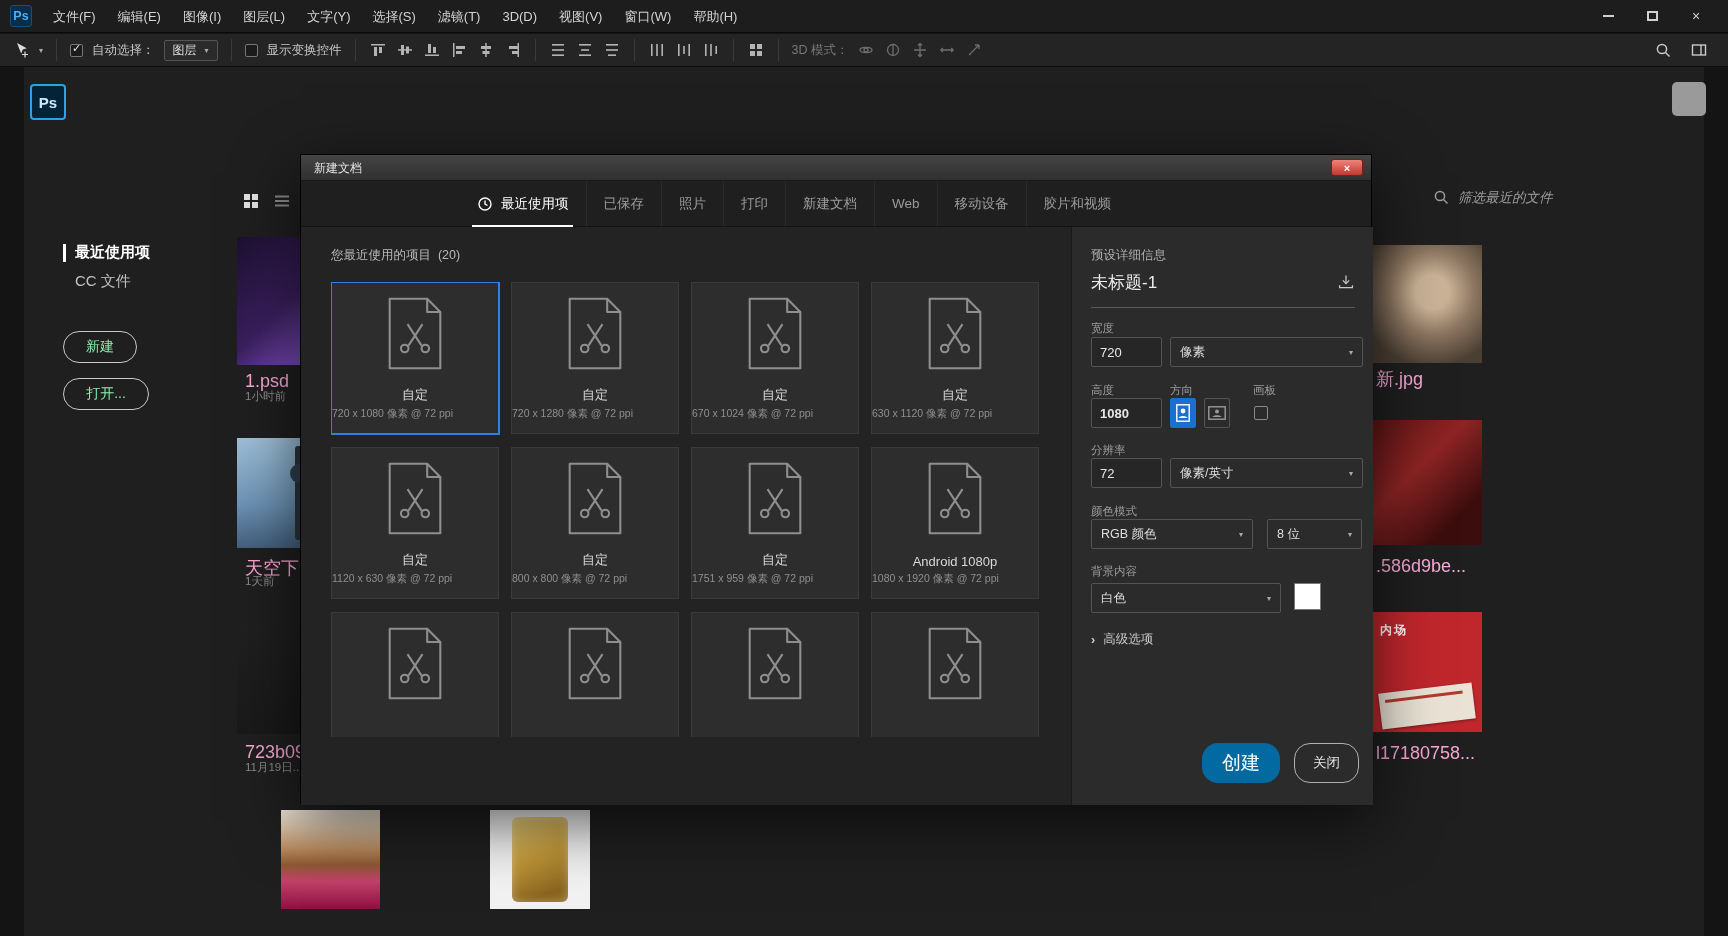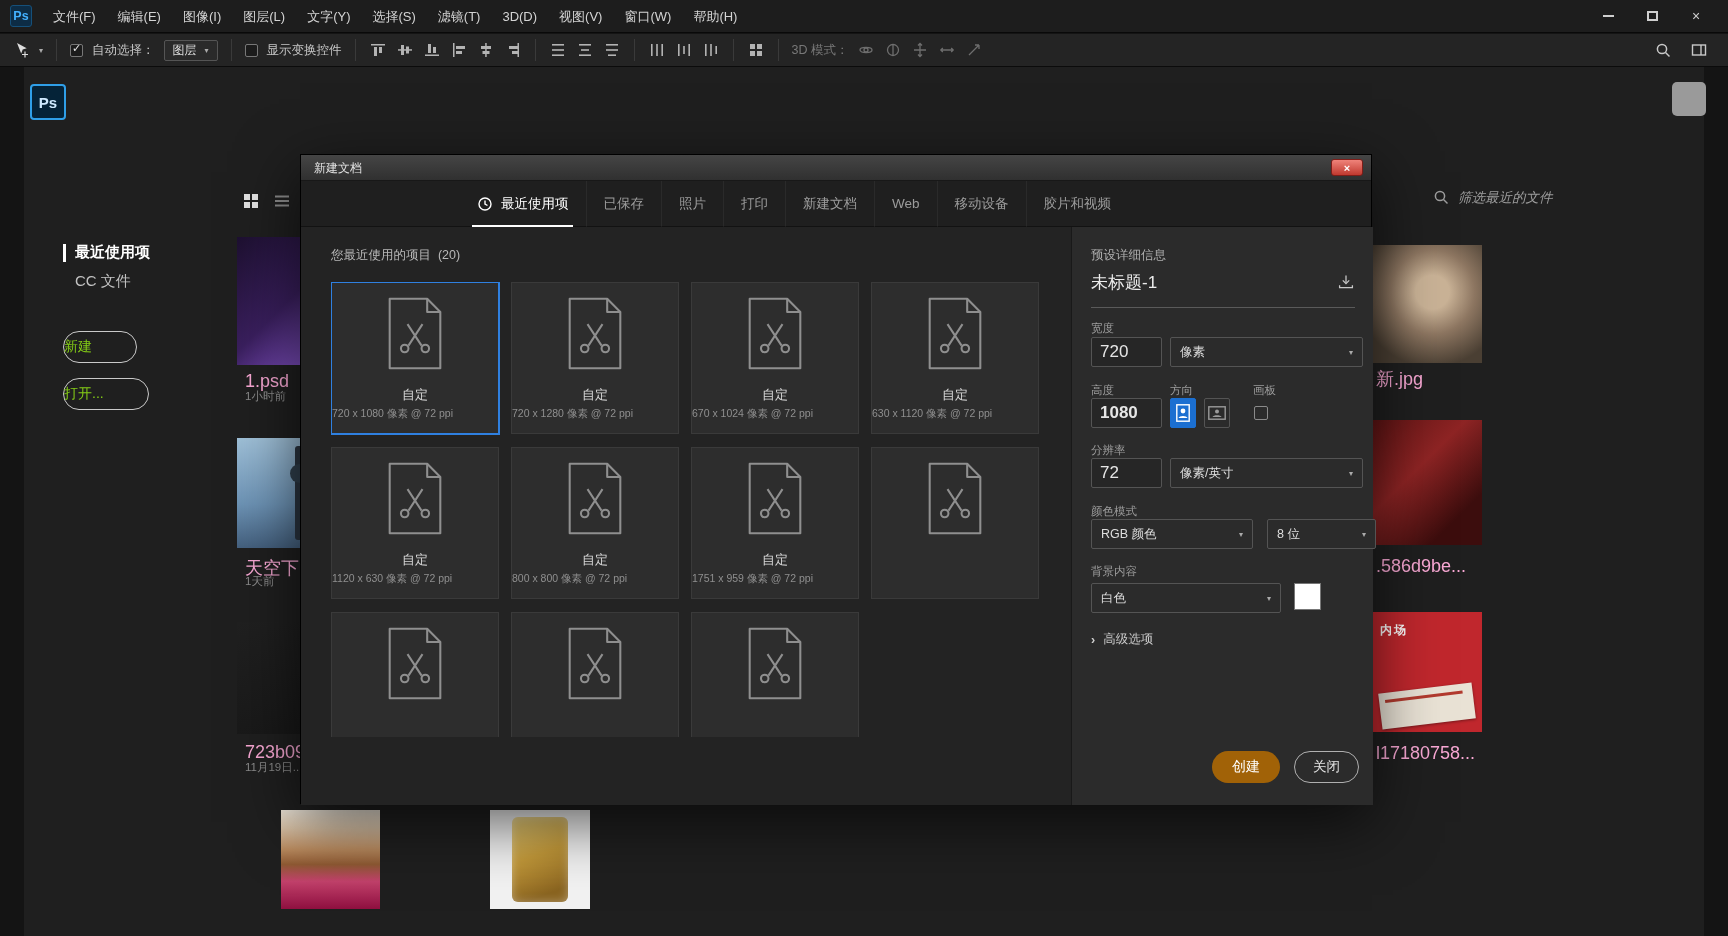--- a/index.html
+++ b/index.html
@@ -26,21 +26,21 @@
 .dim{color:#787878}
 .opt-right{margin-left:auto;display:flex;gap:18px;align-items:center;padding-right:8px}
 
 .start-panel{position:absolute;left:24px;top:67px;width:1680px;height:869px;background:#1f1f1f;z-index:1}
 .ps-logo-big{position:absolute;left:30px;top:84px;width:36px;height:36px;border:2px solid #2f9fe8;border-radius:4px;background:#052338;color:#cfeaff;font-size:15px;font-weight:bold;display:flex;align-items:center;justify-content:center;z-index:2}
 .account-sq{position:absolute;left:1672px;top:82px;width:34px;height:34px;background:#9a9a9a;border-radius:5px;z-index:2}
 .side-recent{position:absolute;left:63px;top:243px;display:flex;align-items:center;gap:9px;z-index:2}
 .side-bar-mark{width:3px;height:18px;background:#fff}
 .side-recent .lbl{color:#fff;font-size:15px;font-weight:bold}
 .side-cc{position:absolute;left:75px;top:272px;color:#c2c2c2;font-size:15px;z-index:2}
-.pill{position:absolute;border:1px solid #c9c9c9;border-radius:17px;background:transparent;color:#84cc16;font-size:14px;padding:6px 0;text-align:left;z-index:2}
+.pill{position:absolute;border:1px solid #c9c9c9;border-radius:17px;background:transparent;color:#86efac;font-size:14px;padding:6px 0;text-align:center;z-index:2}
 .view-toggles{position:absolute;left:242px;top:192px;display:flex;gap:13px;z-index:2}
 .filter-box{position:absolute;left:1432px;top:188px;display:flex;align-items:center;gap:8px;z-index:2}
 .ghost-input{background:transparent;border:none;outline:none;color:#9d9d9d;font-style:italic;font-size:13.5px}
 .ghost-input::placeholder{color:#9d9d9d;font-style:italic}
 .thumb{position:absolute;z-index:2}
 .fc-label{position:absolute;color:#f9a8d4;font-size:18px;z-index:2;white-space:nowrap}
 .fc-time{position:absolute;color:#8b8b8b;font-size:11.5px;z-index:2;white-space:nowrap}
 .tower{position:absolute;left:58px;top:8px;width:9px;height:94px;background:#2c3642;border-radius:3px}
 .tower::before{content:"";position:absolute;left:-5px;top:18px;width:19px;height:19px;border-radius:50%;background:#31404e}
 .gold-bag{position:absolute;left:22px;top:7px;width:56px;height:85px;border-radius:6px;background:linear-gradient(160deg,#ecd27c,#c49a3a 45%,#8a6420 85%);box-shadow:inset 0 0 10px rgba(255,255,255,.35)}
@@ -66,30 +66,30 @@
 .tsize{position:absolute;bottom:12px;left:0;width:100%;text-align:left;font-size:10.5px;color:#8f8f8f}
 .stockbar{position:absolute;left:30px;top:510px;width:709px;height:46px;background:#2b2b2b;border-radius:3px;display:flex;align-items:center;justify-content:center;gap:16px}
 .go-pill{background:transparent;border:1px solid #b9b9b9;border-radius:15px;color:#e0e0e0;font-size:13px;padding:4px 17px}
 
 .preset{position:absolute;left:770px;top:72px;width:302px;height:578px;background:#2b2b2b;border-left:1px solid #191919}
 .plabel{position:absolute;font-size:11.5px;color:#9c9c9c;white-space:nowrap}
 .panel-title{position:absolute;left:19px;top:20px;font-size:12.5px;color:#b0b0b0}
 .doc-name{position:absolute;left:19px;top:44px;font-size:17px;color:#ececec}
 .save-ico{position:absolute;right:18px;top:46px}
 .name-line{position:absolute;left:19px;right:18px;top:80px;height:1px;background:#5a5a5a}
-.ps-input{position:absolute;width:71px;height:30px;background:#262626;border:1px solid #545454;border-radius:2px;color:#e6e6e6;font-size:17px;padding:0 8px;outline:none}
+.ps-input{position:absolute;width:71px;height:30px;background:#262626;border:1px solid #545454;border-radius:2px;color:#e6e6e6;font-size:13px;padding:0 8px;outline:none}
 .ps-select{position:absolute;height:30px;background:#2b2b2b;border:1px solid #545454;border-radius:2px;display:flex;align-items:center;justify-content:space-between;padding:0 9px;font-size:12.5px;color:#dedede}
 .orient{position:absolute;width:26px;height:30px;border:1px solid #545454;border-radius:2px;display:flex;align-items:center;justify-content:center;background:#2b2b2b}
 .orient.sel{background:#1b6fd1;border-color:#1b6fd1}
 .abox{position:absolute;width:14px;height:14px;border:1px solid #8a8a8a;border-radius:2px}
 .swatch{position:absolute;width:27px;height:27px;background:#fff;border:1px solid #777}
 .adv{position:absolute;left:19px;top:404px;color:#cccccc;font-size:12.5px;display:flex;gap:8px;align-items:center}
 .adv .caret{font-weight:bold;color:#cfcfcf}
 .dlg-actions{position:absolute;right:14px;bottom:22px;display:flex;gap:14px}
-.btn-create{background:#a16207;color:#fff;border:none;border-radius:16px;padding:7px 20px;font-size:14px}
+.btn-create{background:#0369a1;color:#fff;border:none;border-radius:16px;padding:7px 20px;font-size:19px}
 .btn-close{background:transparent;color:#e3e3e3;border:1px solid #b0b0b0;border-radius:16px;padding:6px 18px;font-size:13.5px}
 
 .watermark{position:absolute;left:1462px;top:826px;display:flex;align-items:center;gap:12px;z-index:30}
 .watermark .brand{color:#fff;font-size:38px;font-weight:bold;letter-spacing:3px}
 </style>
 </head>
 <body>
 
 <div class="screen">
 
@@ -462,20 +462,31 @@
         <div class="tcard">
           <svg width="60" height="75" viewBox="0 0 64 80" fill="none" stroke="#8f8f8f" stroke-width="2.2" stroke-linejoin="round">
               <path d="M5 3h40l14 14v60H5z"></path>
               <path d="M45 3v14h14"></path>
               <path d="M25 53L40 30M39 53L24 30"></path>
               <circle cx="21" cy="56" r="4"></circle>
               <circle cx="43" cy="56" r="4"></circle>
             </svg>
           <span class="tname">自定</span>
           <span class="tsize">1751 x 959 像素 @ 72 ppi</span>
+        </div>
+        <div class="tcard">
+          <svg width="60" height="75" viewBox="0 0 64 80" fill="none" stroke="#8f8f8f" stroke-width="2.2" stroke-linejoin="round">
+              <path d="M5 3h40l14 14v60H5z"></path>
+              <path d="M45 3v14h14"></path>
+              <path d="M25 53L40 30M39 53L24 30"></path>
+              <circle cx="21" cy="56" r="4"></circle>
+              <circle cx="43" cy="56" r="4"></circle>
+            </svg>
+          <span class="tname">Android 1080p</span>
+          <span class="tsize">1080 x 1920 像素 @ 72 ppi</span>
         </div>
 
         <div class="tcard">
           <svg width="60" height="75" viewBox="0 0 64 80" fill="none" stroke="#8f8f8f" stroke-width="2.2" stroke-linejoin="round">
               <path d="M5 3h40l14 14v60H5z"></path>
               <path d="M45 3v14h14"></path>
               <path d="M25 53L40 30M39 53L24 30"></path>
               <circle cx="21" cy="56" r="4"></circle>
               <circle cx="43" cy="56" r="4"></circle>
             </svg>
@@ -555,21 +566,21 @@
       <div class="ps-select" style="left:98px;top:231px;width:193px">
           <span>像素/英寸</span>
           <span class="chev">▾</span>
         </div>
 
       <span class="plabel" style="left:19px;top:277px">颜色模式</span>
       <div class="ps-select" style="left:19px;top:292px;width:162px">
           <span>RGB 颜色</span>
           <span class="chev">▾</span>
         </div>
-      <div class="ps-select" style="left:195px;top:292px;width:109px">
+      <div class="ps-select" style="left:195px;top:292px;width:95px">
           <span>8 位</span>
           <span class="chev">▾</span>
         </div>
 
       <span class="plabel" style="left:19px;top:337px">背景内容</span>
       <div class="ps-select" style="left:19px;top:356px;width:190px">
           <span>白色</span>
           <span class="chev">▾</span>
         </div>
       <span class="swatch" style="left:222px;top:356px"></span>

